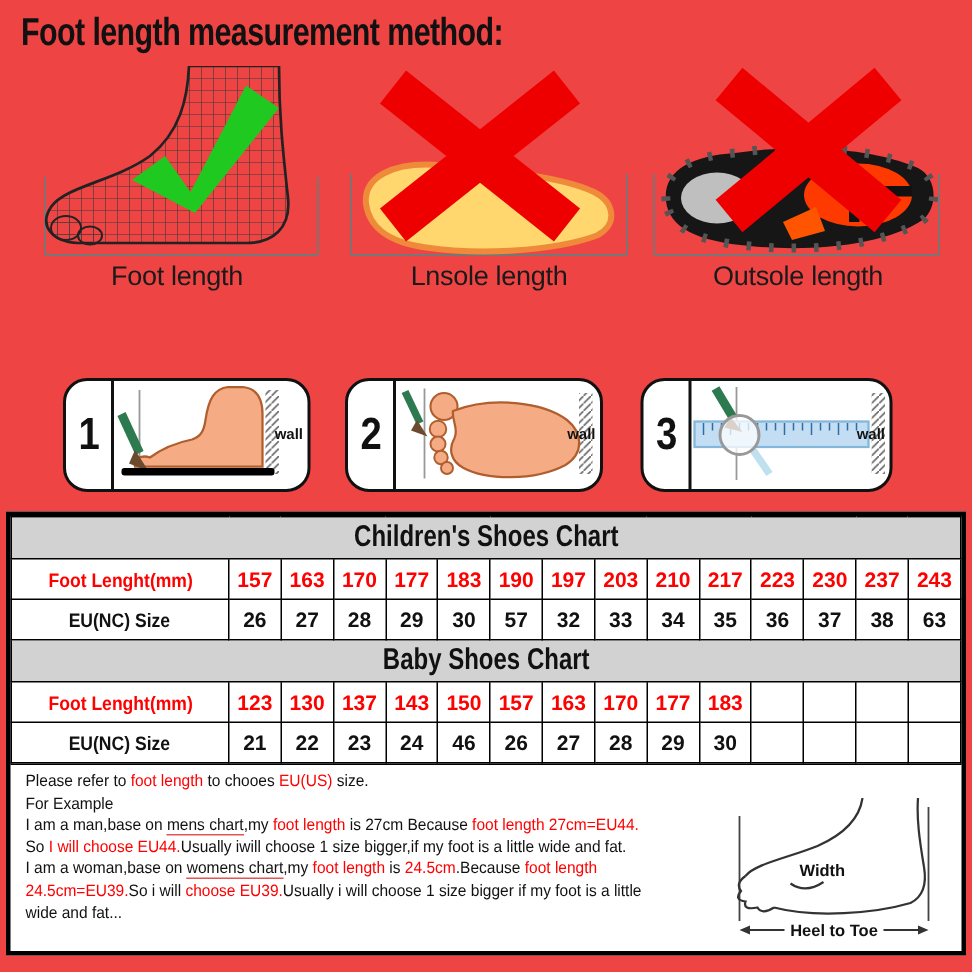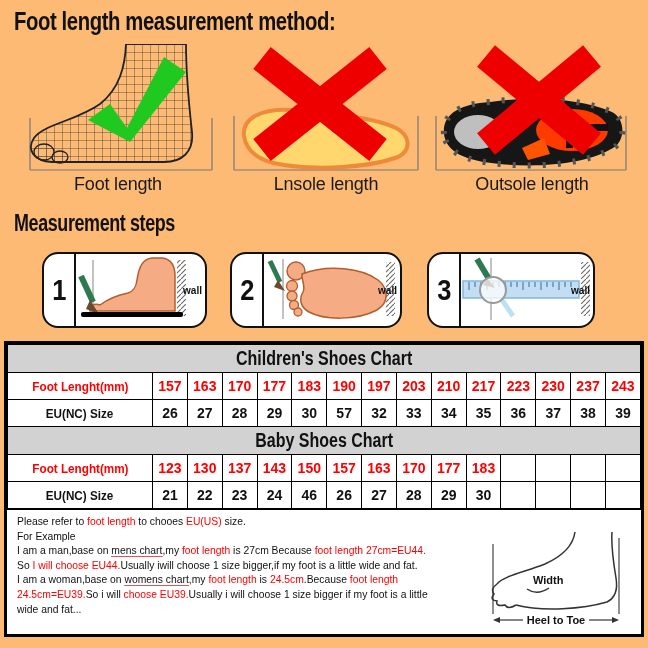--- a/index.html
+++ b/index.html
@@ -1,16 +1,16 @@
 <!DOCTYPE html>
 <html><head>
 <meta charset="utf-8">
 <style>
   html,body{margin:0;padding:0;background:#fff;}
-  #page{position:relative;width:648px;height:648px;background:#fdba74;overflow:hidden;
+  #page{position:relative;width:648px;height:648px;background:#ef4444;overflow:hidden;
         font-family:"Liberation Sans","DejaVu Sans",sans-serif;color:#111;}
   .cond{display:inline-block;transform:scaleX(.8);transform-origin:center;white-space:nowrap;}
   .condL{display:inline-block;transform:scaleX(.78);transform-origin:left center;white-space:nowrap;}
   .cond2{display:inline-block;transform:scaleX(.9);transform-origin:center;white-space:nowrap;}
 
   .main-title{position:absolute;left:14px;top:6px;font-size:26px;font-weight:bold;letter-spacing:-.5px;}
   .steps-title{position:absolute;left:14px;top:210px;font-size:23px;font-weight:bold;letter-spacing:-.5px;}
 
   .figure{position:absolute;top:44px;height:152px;}
   #fig1{left:14px;width:208px;} #fig2{left:228px;width:196px;} #fig3{left:430px;width:204px;}
@@ -101,21 +101,20 @@
       <line x1="6" y1="126" x2="190" y2="126" stroke="#777" stroke-width="1.2"></line>
       <path d="M16,92 C14,74 34,64 64,66 C104,69 148,74 168,84 C182,91 184,106 170,113 C140,124 90,126 56,121 C28,117 18,106 16,92 Z" fill="#ffd76e" stroke="#ee8a3a" stroke-width="4"></path>
       <g stroke="#ee0000" stroke-width="28">
         <line x1="34" y1="14" x2="150" y2="106"></line>
         <line x1="150" y1="14" x2="34" y2="106"></line>
       </g>
     </svg>
     <div class="fig-label">Lnsole length</div>
   </div>
 
-  <div class="steps-title"><span class="condL">Measurement steps</span></div>
 
   <div class="stepbox" id="step1">
     <div class="stepnum">
         <span>1</span>
       </div>
     <div class="stepart">
       <svg width="128" height="70" viewBox="0 0 128 70">
         <line x1="17" y1="6" x2="17" y2="60" stroke="#999" stroke-width="1.2"></line>
         <rect x="101" y="6" width="9" height="56" fill="url(#hatch)"></rect>
         <path d="M14,57 C13,52 18,49 24,51 C32,45 42,41 52,39 C58,37 60,33 61,26 C63,12 67,5 76,4 L86,4 C95,5 99,12 99,22 L99,57 Z" fill="#f5ac85" stroke="#b05e2e" stroke-width="1.5"></path>
@@ -244,21 +243,21 @@
             <td class="val">29</td>
             <td class="val">30</td>
             <td class="val">57</td>
             <td class="val">32</td>
             <td class="val">33</td>
             <td class="val">34</td>
             <td class="val">35</td>
             <td class="val">36</td>
             <td class="val">37</td>
             <td class="val">38</td>
-            <td class="val">39</td>
+            <td class="val">63</td>
           </tr>
           <tr>
             <td colspan="15" class="hcell"><span class="cond">Baby Shoes Chart</span></td>
           </tr>
           <tr>
             <td class="lbl red"><span class="cond2">Foot Lenght(mm)</span></td>
             <td class="val red">123</td>
             <td class="val red">130</td>
             <td class="val red">137</td>
             <td class="val red">143</td>

